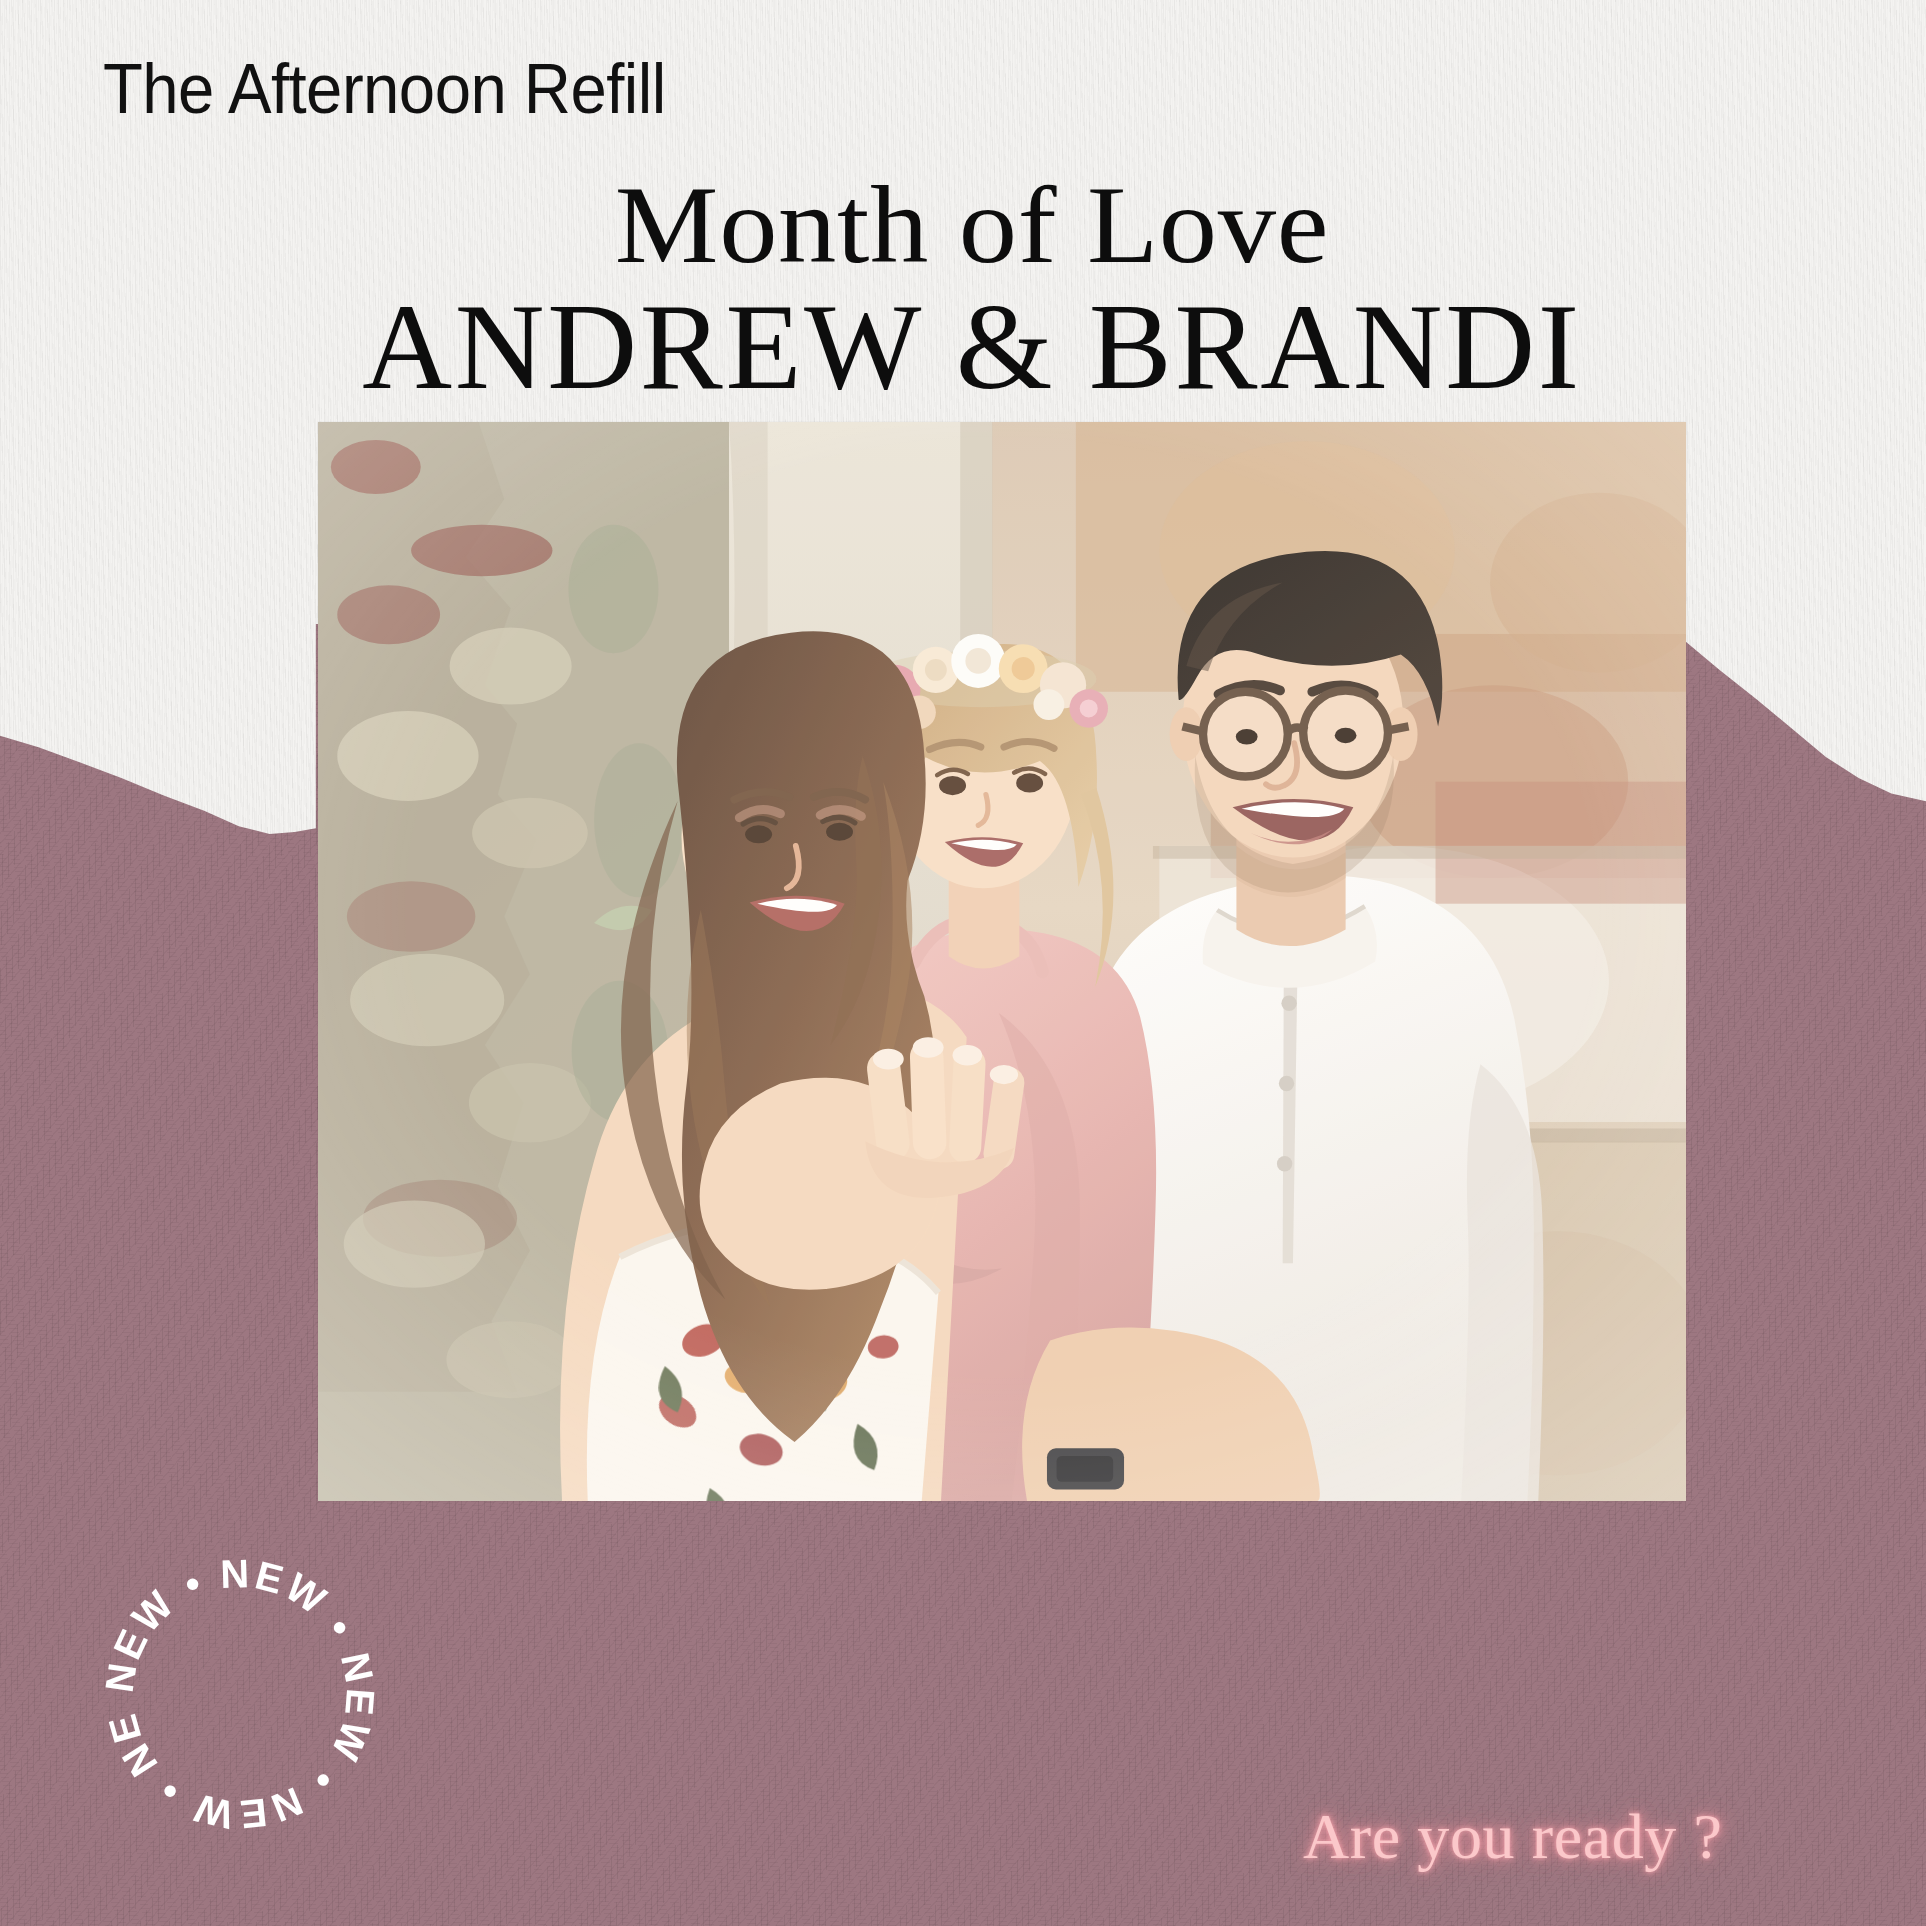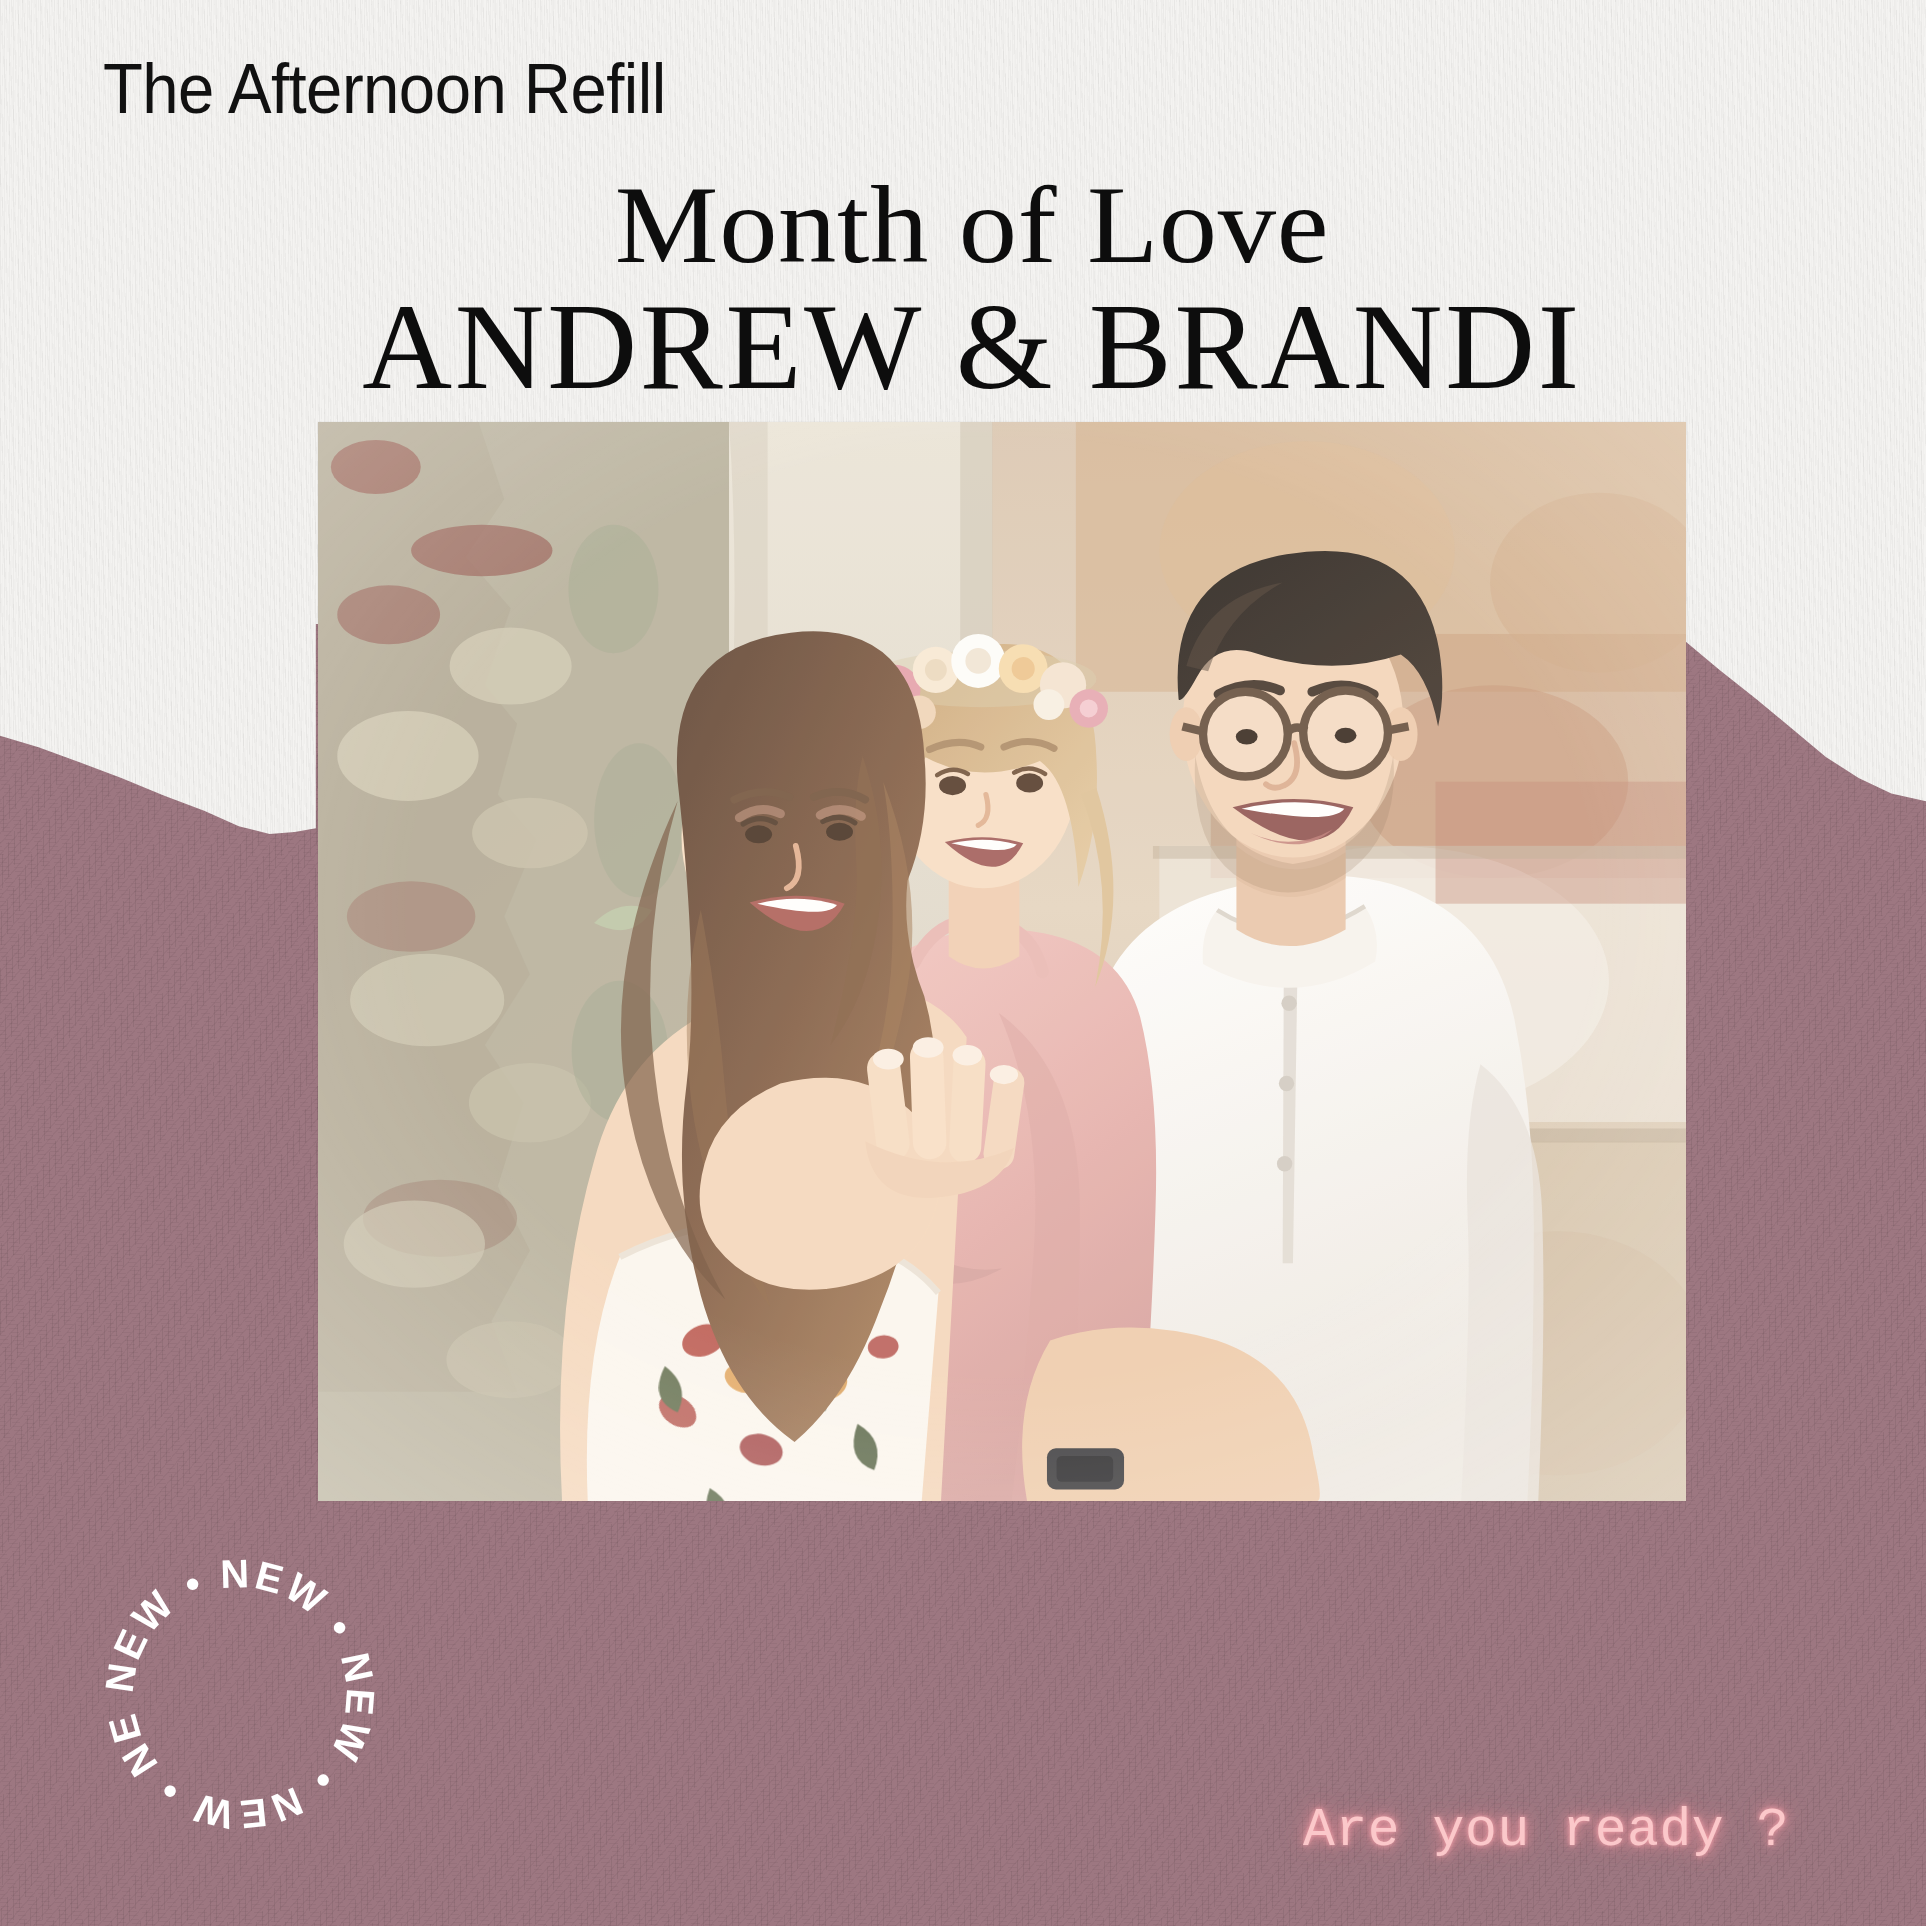--- a/index.html
+++ b/index.html
@@ -134,22 +134,22 @@
     font-family:"Liberation Sans",sans-serif;
     font-weight:700;
     font-size:62px;
     letter-spacing:5px;
     fill:#ffffff;
   }
 
   
   .ready{
     position:absolute;left:1303px;top:1805px;
-    font-family:Liberation Mono, monospace;
-    font-size:53px;line-height:1;
+    font-family:Liberation Serif, serif;
+    font-size:64px;line-height:1;
     font-weight:400;
     color:#fbc8ca;
     letter-spacing:0.6px;
     white-space:nowrap;
     text-shadow:
       0 0 5.8px rgba(255,170,178,.95),
       0 0 14px rgba(255,150,162,.75),
       0 0 26px rgba(255,140,155,.45);
   }
 </style>

